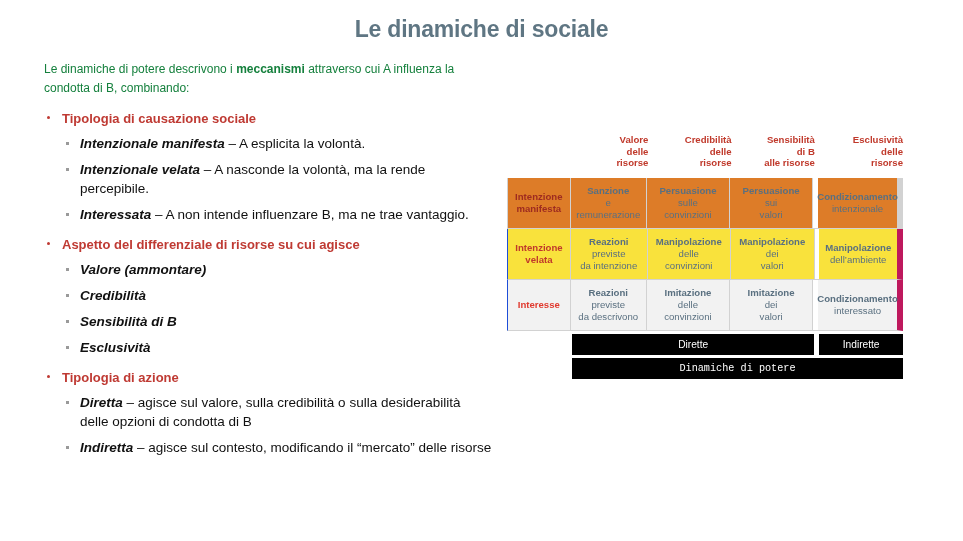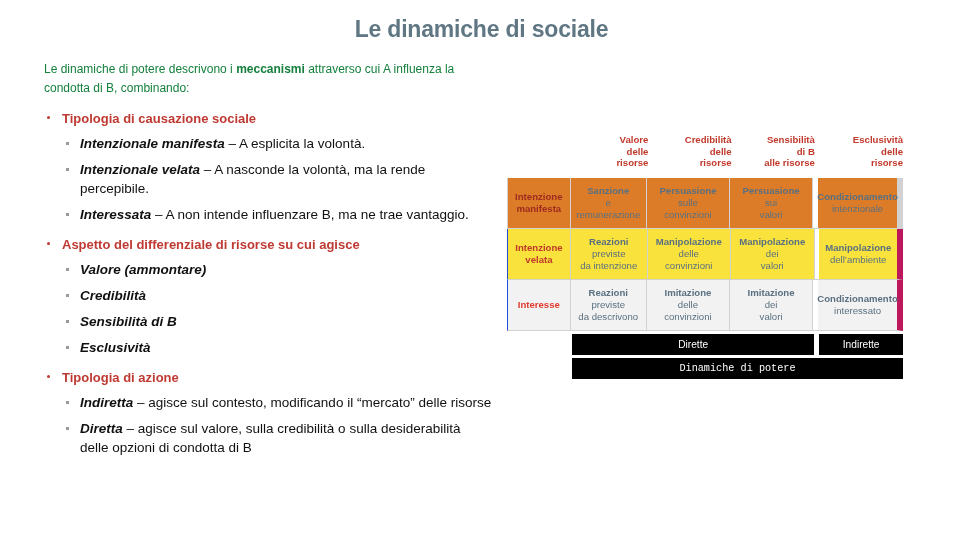--- a/index.html
+++ b/index.html
@@ -240,25 +240,25 @@
     </div>
   </div>
 
   <div class="section">
     <div class="l1">
       <span class="bullet-dot"></span>
       <span>Tipologia di azione</span>
     </div>
     <div class="l2">
       <span class="bullet-sq"></span>
+      <span class="term">Diretta</span><span> – agisce sul valore, sulla credibilità o sulla desiderabilità delle opzioni di condotta di B</span>
+    </div>
+    <div class="l2">
+      <span class="bullet-sq"></span>
       <span class="term">Indiretta</span><span> – agisce sul contesto, modificando il “mercato” delle risorse</span>
-    </div>
-    <div class="l2">
-      <span class="bullet-sq"></span>
-      <span class="term">Diretta</span><span> – agisce sul valore, sulla credibilità o sulla desiderabilità delle opzioni di condotta di B</span>
     </div>
   </div>
 
 </div>
 
 <div class="diagram">
 
   <div class="hdr-row">
     <div class="hdr-cell c-val">
       <span>Valore</span>

